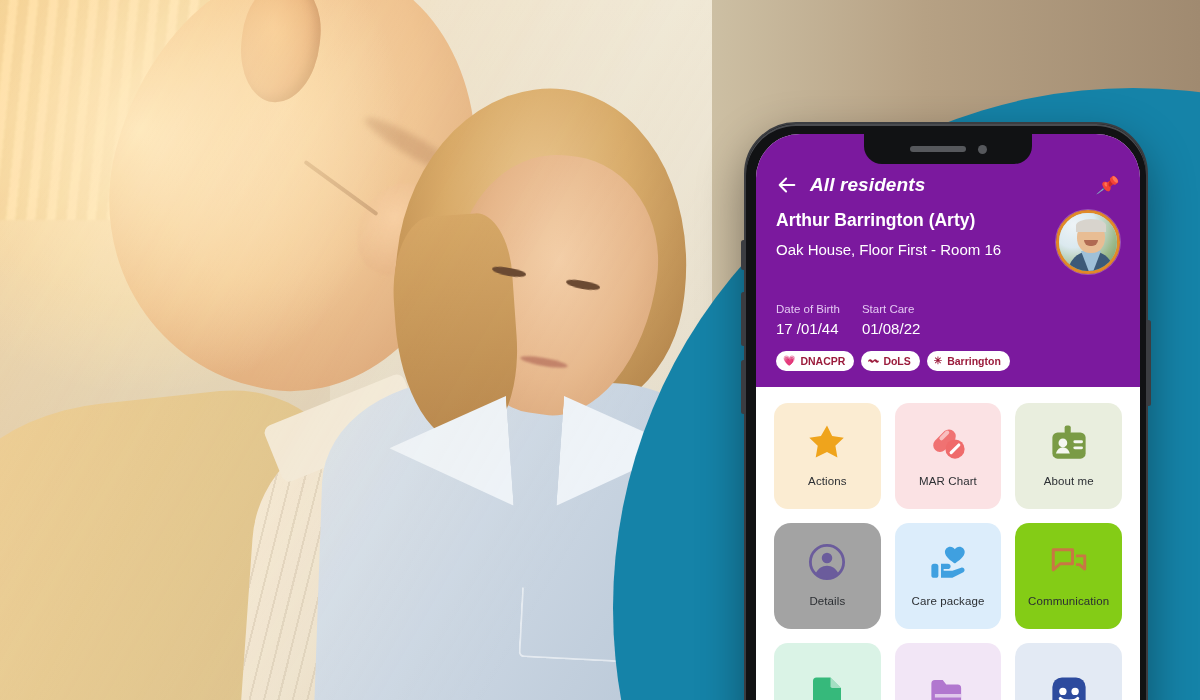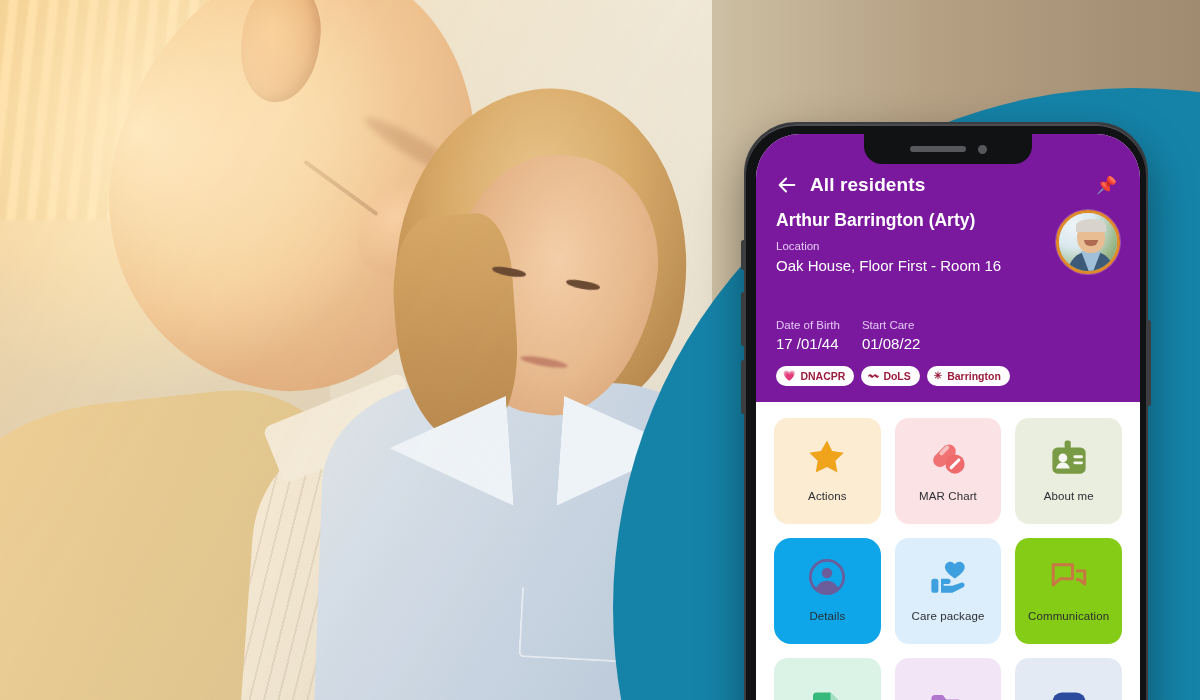--- a/index.html
+++ b/index.html
@@ -210,21 +210,21 @@
 
   
   .app-header {
     position: relative;
     background: #7b199e;
     padding: 40px 20px 16px 20px;
     color: #fff;
   }
   .hdr-top {
     display: flex; align-items: center; justify-content: space-between;
-    margin-bottom: 14px; padding-right: 2px;
+    margin-bottom: 14px; padding-right: 2px; font-style: italic;
   }
   .hdr-left { display:flex; align-items:center; gap: 12px; }
   .back-arrow { width: 22px; height: 22px; flex: 0 0 auto; }
   .hdr-title { font-size: 19px; font-weight: 700; letter-spacing: .1px; }
   .pin-icon { font-size: 17px; line-height: 1; }
 
   .res-row { display: flex; align-items: flex-start; justify-content: space-between; gap: 10px; }
   .res-info { flex: 1 1 auto; min-width: 0; }
   .res-name { font-size: 17.5px; font-weight: 700; margin-bottom: 8px; }
   .lbl { font-size: 11.5px; color: #e4c8f3; line-height: 1.35; }
@@ -342,21 +342,20 @@
               <path d="M20 12H4M4 12l7-7M4 12l7 7" stroke="#fff" stroke-width="2.2" stroke-linecap="round" stroke-linejoin="round"></path>
             </svg>
             <div class="hdr-title">All residents</div>
           </div>
           <div class="pin-icon">📌</div>
         </div>
 
         <div class="res-row">
           <div class="res-info">
             <div class="res-name">Arthur Barrington (Arty)</div>
-            <div class="lbl">Location</div>
             <div class="val">Oak House, Floor First - Room 16</div>
             <div class="dates">
               <div class="date-col">
                 <span class="lbl">Date of Birth</span>
                 <span class="val">17 /01/44</span>
               </div>
               <div class="date-col">
                 <span class="lbl">Start Care</span>
                 <span class="val">01/08/22</span>
               </div>
@@ -419,21 +418,21 @@
                   <rect x="5" y="13" width="38" height="30" rx="6"></rect>
                   <circle cx="17" cy="25" r="5" fill="#fff" opacity=".92"></circle>
                   <path d="M9 37c1.4-4.6 4.5-7 8-7s6.6 2.4 8 7z" fill="#fff" opacity=".92"></path>
                   <rect x="29" y="22" width="11" height="3.4" rx="1.7" fill="#fff" opacity=".92"></rect>
                   <rect x="29" y="29" width="11" height="3.4" rx="1.7" fill="#fff" opacity=".92"></rect>
                 </g>
               </svg>
             </div>
             <div class="tl">About me</div>
           </div>
-          <div class="tile" style="background: #0ea5e9; border-radius: 17px;">
+          <div class="tile" style="background: #a3a3a3; border-radius: 17px;">
             <div class="ic">
               <svg viewBox="0 0 48 48" width="42" height="42">
                 <g>
                   <circle cx="24" cy="24" r="19" fill="none" stroke="#6b5c9c" stroke-width="3.2"></circle>
                   <circle cx="24" cy="19.5" r="6" fill="#6b5c9c"></circle>
                   <path d="M10.8 37.5c2.6-6 7.6-9.3 13.2-9.3s10.6 3.3 13.2 9.3A19 19 0 0 1 24 43a19 19 0 0 1-13.2-5.5z" fill="#6b5c9c"></path>
                 </g>
               </svg>
             </div>
             <div class="tl">Details</div>

